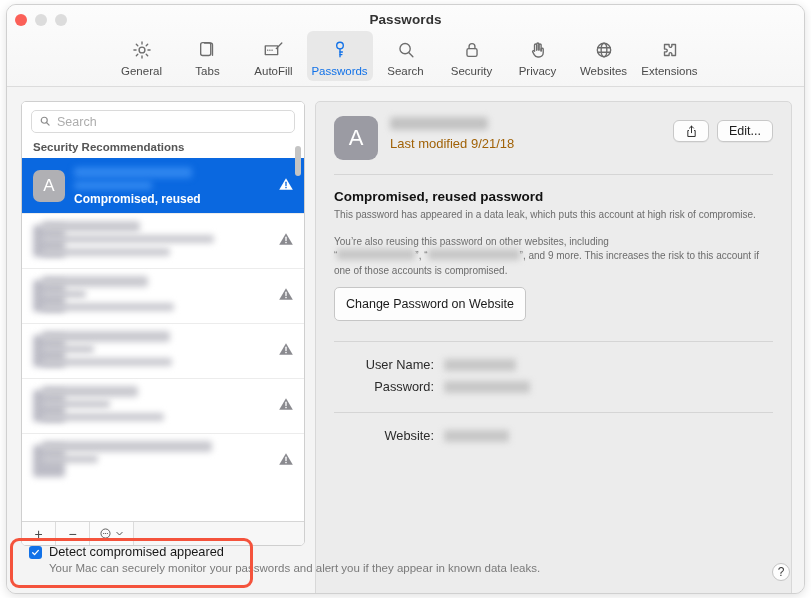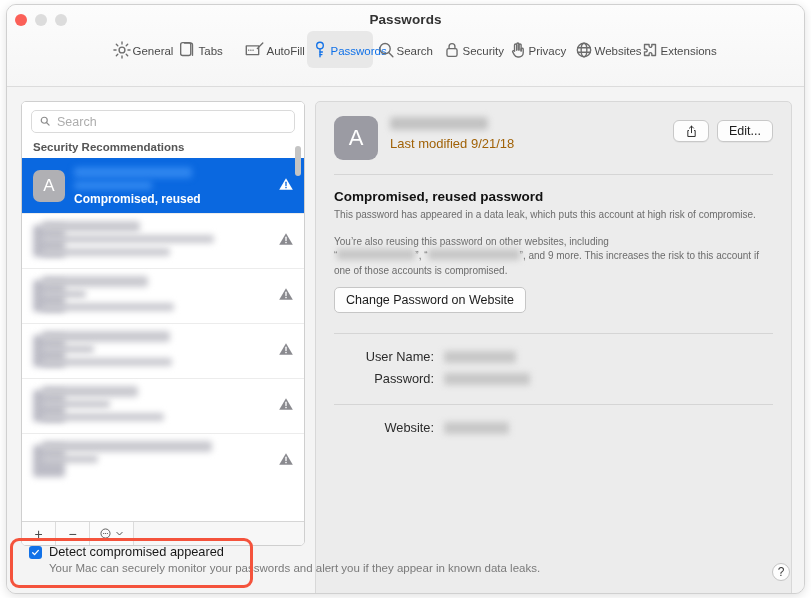--- a/index.html
+++ b/index.html
@@ -45,21 +45,21 @@
   }
 
   .tabbar {
     position: absolute; top: 26px; left: 0; right: 0;
     display: flex; justify-content: center; align-items: flex-start;
     gap: 0px;
   }
   .tab {
     width: 66px;
     padding: 5px 2px 4px 2px;
-    display: flex; flex-direction: row; align-items: center;
+    display: flex; flex-direction: column; align-items: center;
     border-radius: 6px;
     cursor: default;
   }
   .tab .ic { height: 28px; display: flex; align-items: center; justify-content: center; }
   .tab .lbl {
     font-size: 11.5px; color: #4b4b4b; margin-top: 1px; white-space: nowrap;
   }
   .tab.sel { background: #e8e8e8; }
   .tab.sel .lbl { color: #1272e8; }
   .tab svg { display: block; }
@@ -190,21 +190,21 @@
     display: inline-block;
     height: 11px;
     background: #c6c6c6;
     filter: blur(3px);
     border-radius: 2px;
     vertical-align: -1px;
   }
   .btn-change {
     margin-top: 9px;
     display: inline-flex; align-items: center; justify-content: center;
-    height: 26px; padding: 0 11px;
+    height: 34px; padding: 0 11px;
     background: #fdfdfd; border: 1px solid #c6c6c6; border-radius: 5px;
     font-size: 12.5px; color: #1a1a1a;
   }
 
   .fields { margin-top: 12px; }
   .frow { display: flex; align-items: center; height: 22px; }
   .flabel {
     width: 100px; text-align: right; margin-right: 10px;
     font-size: 12.8px; color: #2b2b2b;
   }

